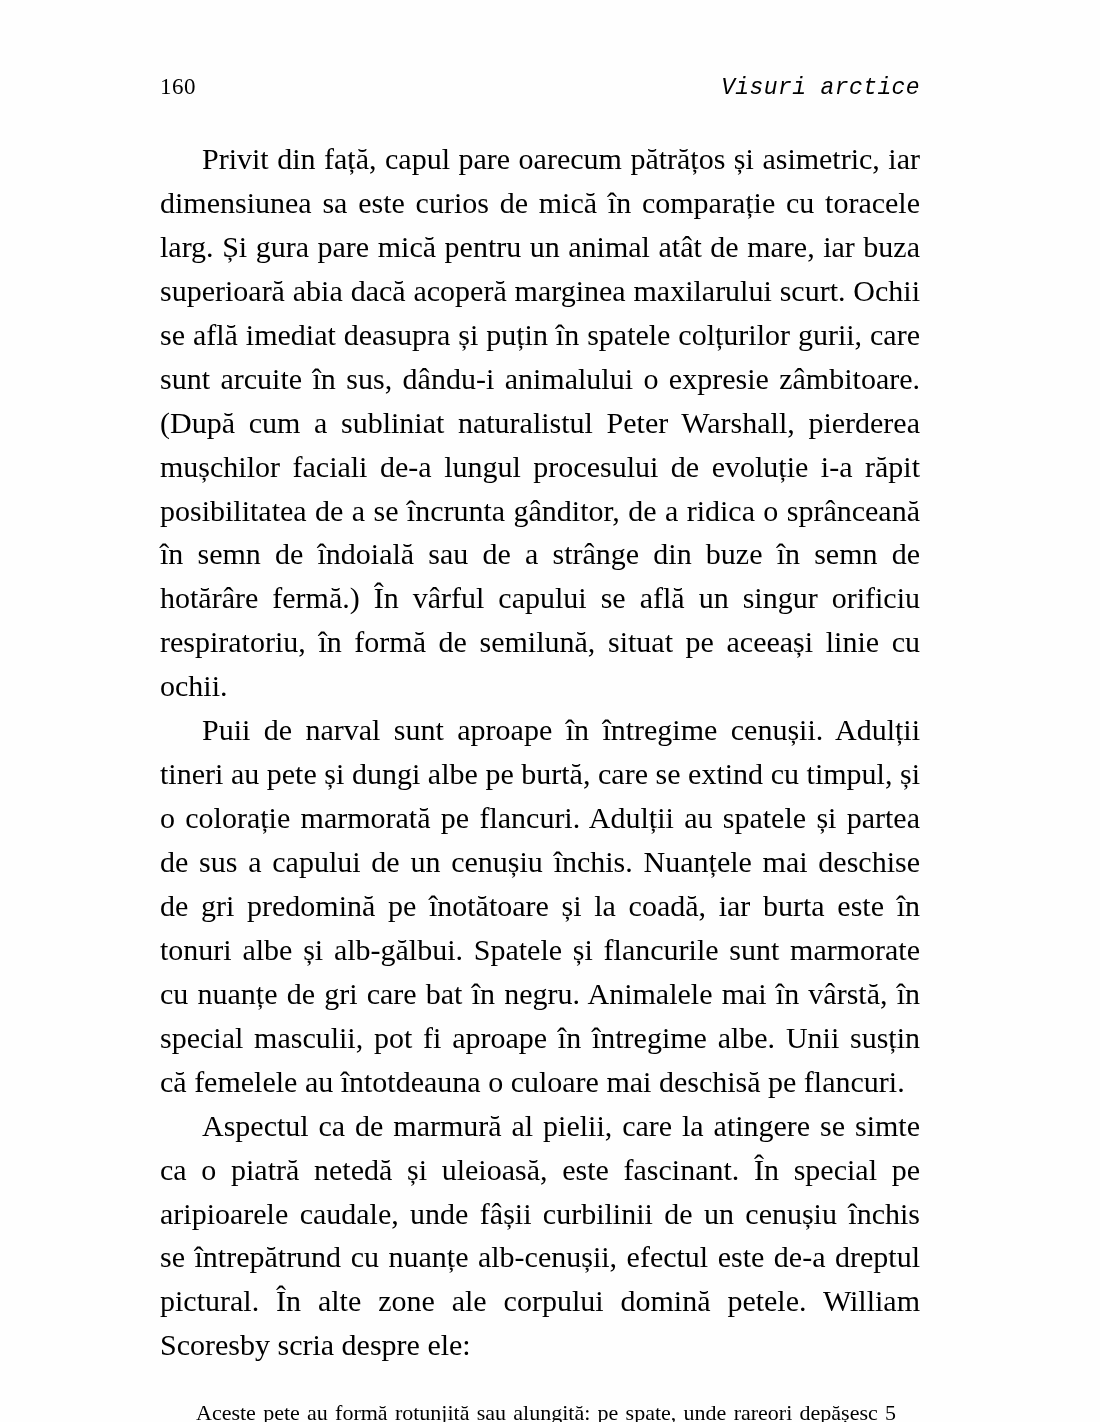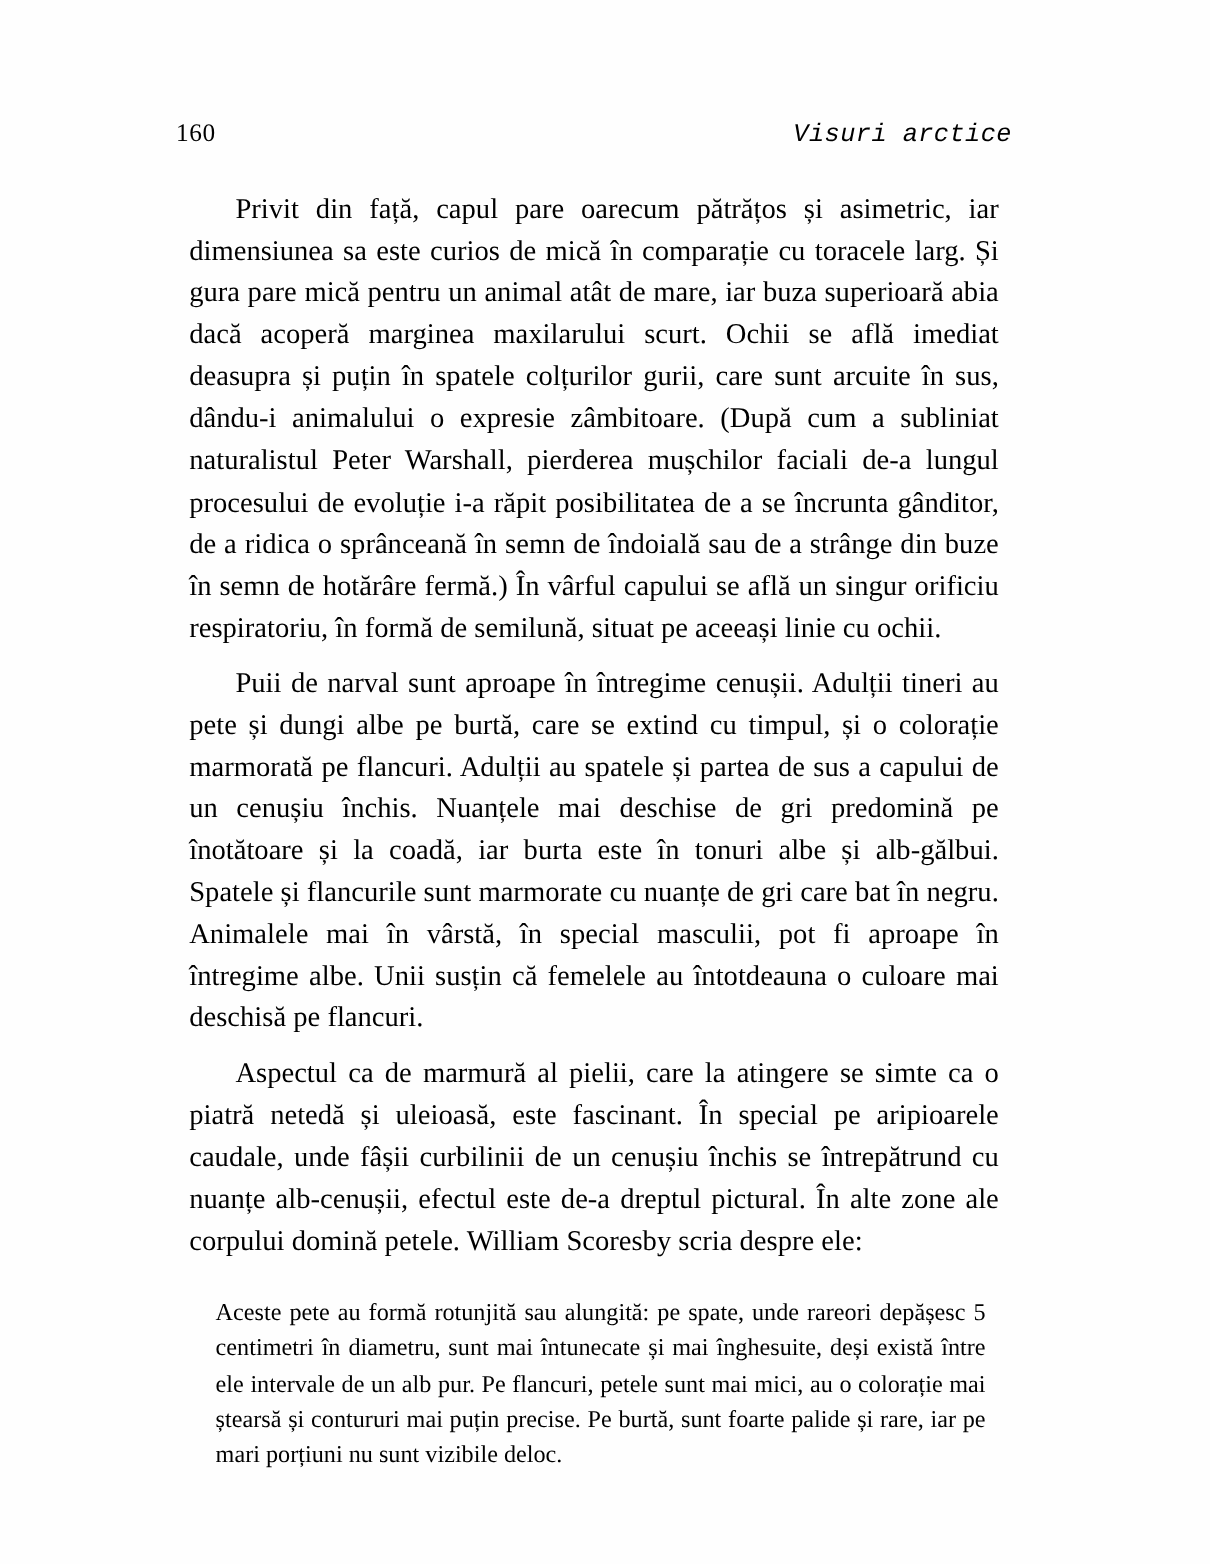--- a/index.html
+++ b/index.html
@@ -33,34 +33,33 @@
     display: flex;
     justify-content: space-between;
     align-items: baseline;
     font-size: 23px;
     margin-bottom: 36px;
   }
   .folio {
     font-family: "Liberation Serif", serif;
     font-size: 23px;
     letter-spacing: 0.5px;
-    margin-top: 34px;
   }
   .book-title {
     font-style: italic;
     font-size: 23px;
     letter-spacing: 0.4px;
     font-family: Liberation Mono, monospace;
   }
   p.body-par {
-    font-size: 26px;
+    font-size: 30px;
     line-height: 1.465;
     text-align: justify;
     text-indent: 42px;
-    margin: 12px;
+    margin: 0;
     hyphens: manual;
   }
   p.body-par + p.body-par {
     margin-top: 0;
   }
   .quote {
     margin: 30px 0 30px 36px;
     width: 700px;
   }
   .quote p {

